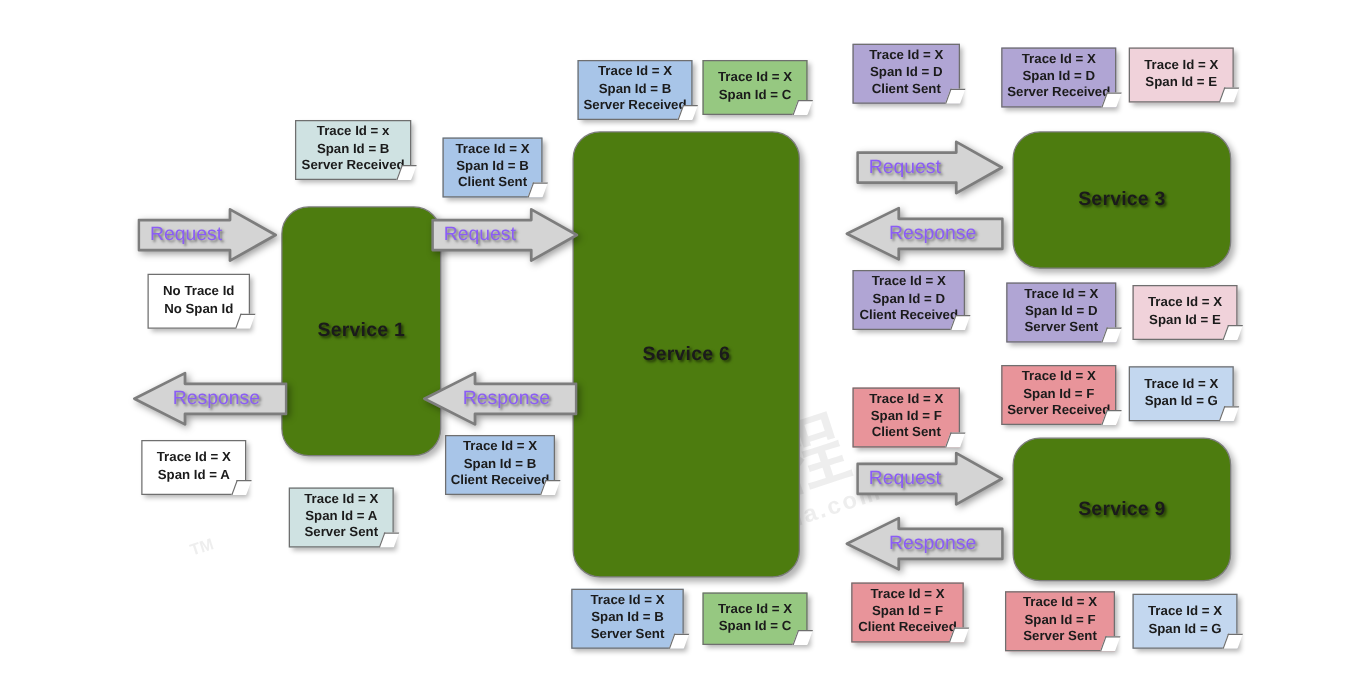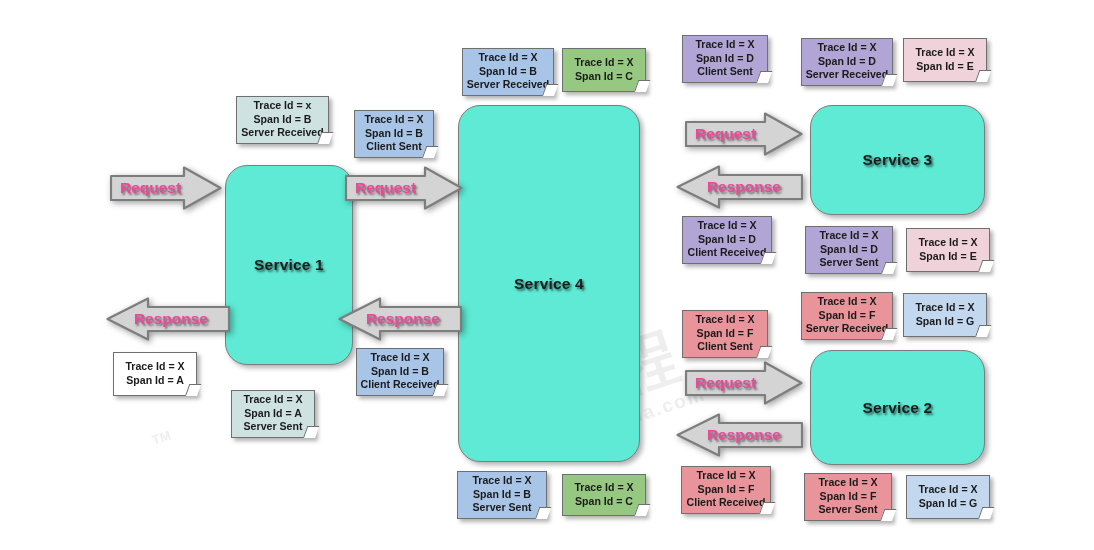--- a/index.html
+++ b/index.html
@@ -26,21 +26,21 @@
   .wm-ring{
     position:absolute;left:492px;top:372px;width:78px;height:78px;
     border:5px solid rgba(120,120,120,.11);border-radius:50%;
     transform:rotate(-18deg);pointer-events:none;
   }
   .wm-tm{left:152px;top:430px;font-size:13px;transform:rotate(-18deg);}
 
   
   .service{
     position:absolute;
-    background:#5eead4;
+    background:#4d7c0f;
     border:1.6px solid #7d7d7d;
     border-radius:22px;
     box-shadow:3px 3px 5px rgba(0,0,0,.30);
     display:flex;align-items:center;justify-content:center;
     box-sizing:border-box;
   }
   .service .svc-label{
     font-size:15.5px;
     font-weight:bold;
     color:#1b1b1b;
@@ -87,22 +87,22 @@
     filter:drop-shadow(2.5px 2.5px 3px rgba(0,0,0,.38));
   }
   .arrow .arrow-body{
     position:absolute;left:0;top:0;width:100%;height:100%;
   }
   .arrow .arrow-text{
     position:relative;
     z-index:2;
     width:100%;
     font-size:15.5px;
-    font-weight:bold;
-    color:#ec4899;
+    font-weight:normal;
+    color:#8b5cf6;
     text-shadow:1.6px 1.6px 2.2px rgba(0,0,0,.5);
     white-space:nowrap;
   }
   .arrow.right .arrow-text{text-align:left;padding-left:10px;}
   .arrow.left  .arrow-text{text-align:right;padding-right:22px;}
 </style>
 </head>
 <body>
 
 <div id="stage">
@@ -110,29 +110,29 @@
   <div class="wm wm-main">黑马程</div>
   <div class="wm wm-sub">www.itheima.com</div>
   <div class="wm-ring"></div>
   <div class="wm wm-tm">TM</div>
 
   <div class="service" style="left:225px;top:165px;width:128px;height:200px;">
     <div class="svc-label">Service 1</div>
   </div>
 
   <div class="service" style="left:458px;top:105px;width:182px;height:357px;">
-    <div class="svc-label">Service 4</div>
+    <div class="svc-label">Service 6</div>
   </div>
 
   <div class="service" style="left:810px;top:105px;width:175px;height:110px;">
     <div class="svc-label">Service 3</div>
   </div>
 
   <div class="service" style="left:810px;top:350px;width:175px;height:115px;">
-    <div class="svc-label">Service 2</div>
+    <div class="svc-label">Service 9</div>
   </div>
 
   <div class="arrow right" style="left:110px;top:166px;width:112px;height:44px;">
     <svg class="arrow-body" viewBox="0 0 112 44" preserveAspectRatio="none">
       <polygon points="1,10 74,10 74,1.5 110.5,22 74,42.5 74,34 1,34" fill="#d4d4d4" stroke="#7d7d7d" stroke-width="2.2" stroke-linejoin="round"></polygon>
     </svg>
     <div class="arrow-text">Request</div>
   </div>
 
   <div class="arrow right" style="left:345px;top:166px;width:118px;height:44px;">
@@ -177,20 +177,24 @@
     <div class="arrow-text">Response</div>
   </div>
 
   <div class="arrow left" style="left:675px;top:413px;width:128px;height:44px;">
     <svg class="arrow-body" viewBox="0 0 128 44" preserveAspectRatio="none">
       <polygon points="127,10 44,10 44,1.5 2.5,22 44,42.5 44,34 127,34" fill="#d4d4d4" stroke="#7d7d7d" stroke-width="2.2" stroke-linejoin="round"></polygon>
     </svg>
     <div class="arrow-text">Response</div>
   </div>
 
+  <div class="note" style="left:118px;top:219px;width:82px;height:44px;background:#ffffff;">
+    <span>No Trace Id</span>
+    <span>No Span Id</span>
+  </div>
 
   <div class="note" style="left:236px;top:96px;width:93px;height:48px;background:#cfe2e2;">
     <span>Trace Id = x</span>
     <span>Span Id = B</span>
     <span>Server Received</span>
   </div>
 
   <div class="note" style="left:354px;top:110px;width:80px;height:48px;background:#a8c5e8;">
     <span>Trace Id = X</span>
     <span>Span Id = B</span>

